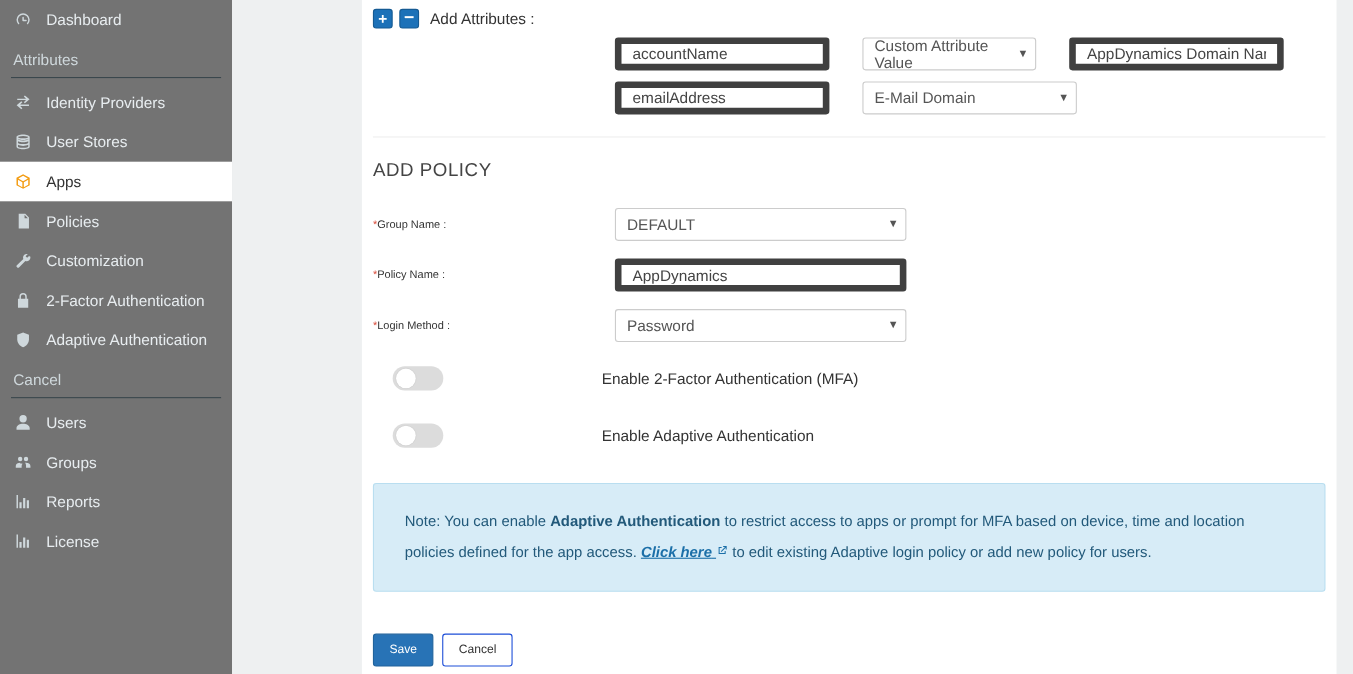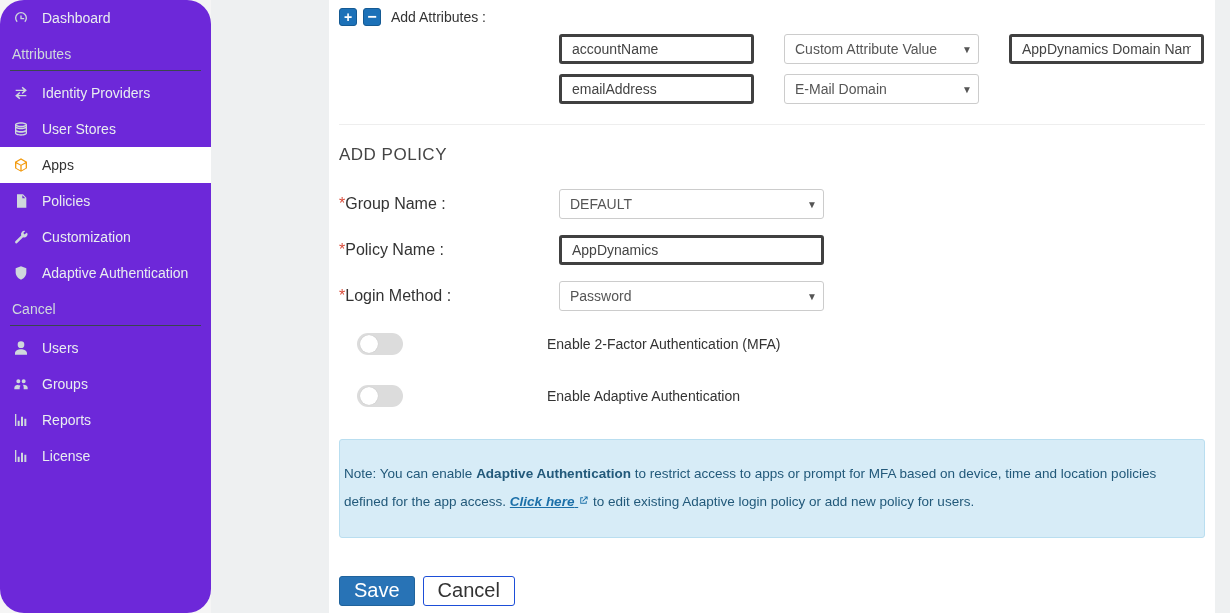--- a/index.html
+++ b/index.html
@@ -9,26 +9,25 @@
     color: #333;
     background: #f5f5f5;
     width: 1230px;
     height: 613px;
     overflow: hidden;
     display: flex;
   }
   
   .sidebar {
     width: 211px;
-    background: #6d28d9;
+    background: #737373;
     color: #d6dee3;
     height: 613px;
     overflow: hidden;
     flex-shrink: 0;
-    border-radius: 24px;
   }
   .side-link, .side-header {
     display: flex;
     align-items: center;
     padding: 10px 12px;
     font-size: 14px;
     cursor: pointer;
     gap: 12px;
     color: #e8edf0;
   }
@@ -94,21 +93,21 @@
   }
   .sq-btn.minus { font-size: 16px; }
   .attr-row {
     display: flex;
     gap: 30px;
     padding: 4px 10px 6px 230px;
     align-items: center;
   }
   .text-input {
     height: 30px;
-    border: 3px solid #404040;
+    border: 6px solid #404040;
     border-radius: 3px;
     padding: 4px 10px;
     font-size: 14px;
     color: #444;
     background: #fff;
   }
   .sel {
     height: 30px;
     border: 1px solid #ccc;
     border-radius: 3px;
@@ -141,21 +140,21 @@
     padding: 10px 10px 16px 10px;
     font-weight: 400;
   }
   .form-row {
     display: flex;
     align-items: center;
     padding: 8px 10px;
   }
   .form-label {
     width: 220px;
-    font-size: 16px;
+    font-size: 10px;
     color: #333;
   }
   .req { color: #d94b3a; }
   .toggle {
     width: 46px;
     height: 22px;
     background: #dcdcdc;
     border-radius: 12px;
     position: relative;
     cursor: pointer;
@@ -171,38 +170,38 @@
     border-radius: 50%;
     box-shadow: 0 0 1px rgba(0,0,0,0.2);
   }
   .toggle-row { padding: 14px 10px 8px 10px; }
   .toggle-row .toggle-label { margin-left: 144px; color: #333; }
   .info-box {
     margin: 24px 10px 10px 10px;
     background: #d7ecf7;
     border: 1px solid #b9def0;
     border-radius: 3px;
-    padding: 20px 4px;
+    padding: 20px 28px;
     color: #22597a;
     font-size: 13.5px;
     line-height: 2.1;
   }
   .info-box a { color: #1b6fa8; text-decoration: underline; font-style: italic; font-weight: 600; }
   .ext-icon { width: 11px; height: 11px; display: inline-block; vertical-align: baseline; }
   .ext-icon svg { width: 11px; height: 11px; fill: #1b6fa8; }
   .btn-row {
     display: flex;
     gap: 8px;
     padding: 28px 10px 10px 10px;
   }
   .btn {
     height: 30px;
     padding: 0 14px;
     border-radius: 3px;
-    font-size: 20px;
+    font-size: 11px;
     display: inline-flex;
     align-items: center;
     cursor: pointer;
   }
   .btn-primary {
     background: #2873b6;
     color: #fff;
     border: 1px solid #20639c;
   }
   .btn-default {
@@ -261,20 +260,28 @@
     <span class="icon">
       <svg viewBox="0 0 24 24">
           <path d="M21.7 6.3a5 5 0 01-6.6 6.1l-8.4 8.4a2 2 0 11-2.8-2.8l8.4-8.4A5 5 0 0118.4 3l-3 3 2.1 2.1 3-3 .2 1.2z"></path>
         </svg>
     </span>
     <span class="label">Customization</span>
   </div>
   <div class="side-link">
     <span class="icon">
       <svg viewBox="0 0 24 24">
+          <path d="M12 2a5 5 0 00-5 5v3H5v12h14V10h-2V7a5 5 0 00-5-5zm-3 5a3 3 0 016 0v3H9V7z"></path>
+        </svg>
+    </span>
+    <span class="label">2-Factor Authentication</span>
+  </div>
+  <div class="side-link">
+    <span class="icon">
+      <svg viewBox="0 0 24 24">
           <path d="M12 2l8 3v6c0 5-3.4 9.5-8 11-4.6-1.5-8-6-8-11V5l8-3z"></path>
         </svg>
     </span>
     <span class="label">Adaptive Authentication</span>
   </div>
 
   <div class="side-header">Cancel</div>
 
   <div class="side-link">
     <span class="icon">
@@ -314,21 +321,21 @@
   <div class="panel">
 
     <div class="attr-head">
       <span class="sq-btn">+</span>
       <span class="sq-btn minus">−</span>
       <span style="margin-left:4px;color:#333;">Add Attributes :</span>
     </div>
 
     <div class="attr-row">
       <input class="text-input" style="width: 195px;" value="accountName">
-      <div class="sel" style="width:195px">
+      <div class="sel" style="width:158px">
         <span>Custom Attribute Value</span>
         <span class="caret">▼</span>
       </div>
       <input class="text-input" style="width: 195px;" value="AppDynamics Domain Name">
     </div>
 
     <div class="attr-row">
       <input class="text-input" style="width: 195px;" value="emailAddress">
       <div class="sel" style="width:195px">
         <span>E-Mail Domain</span>

